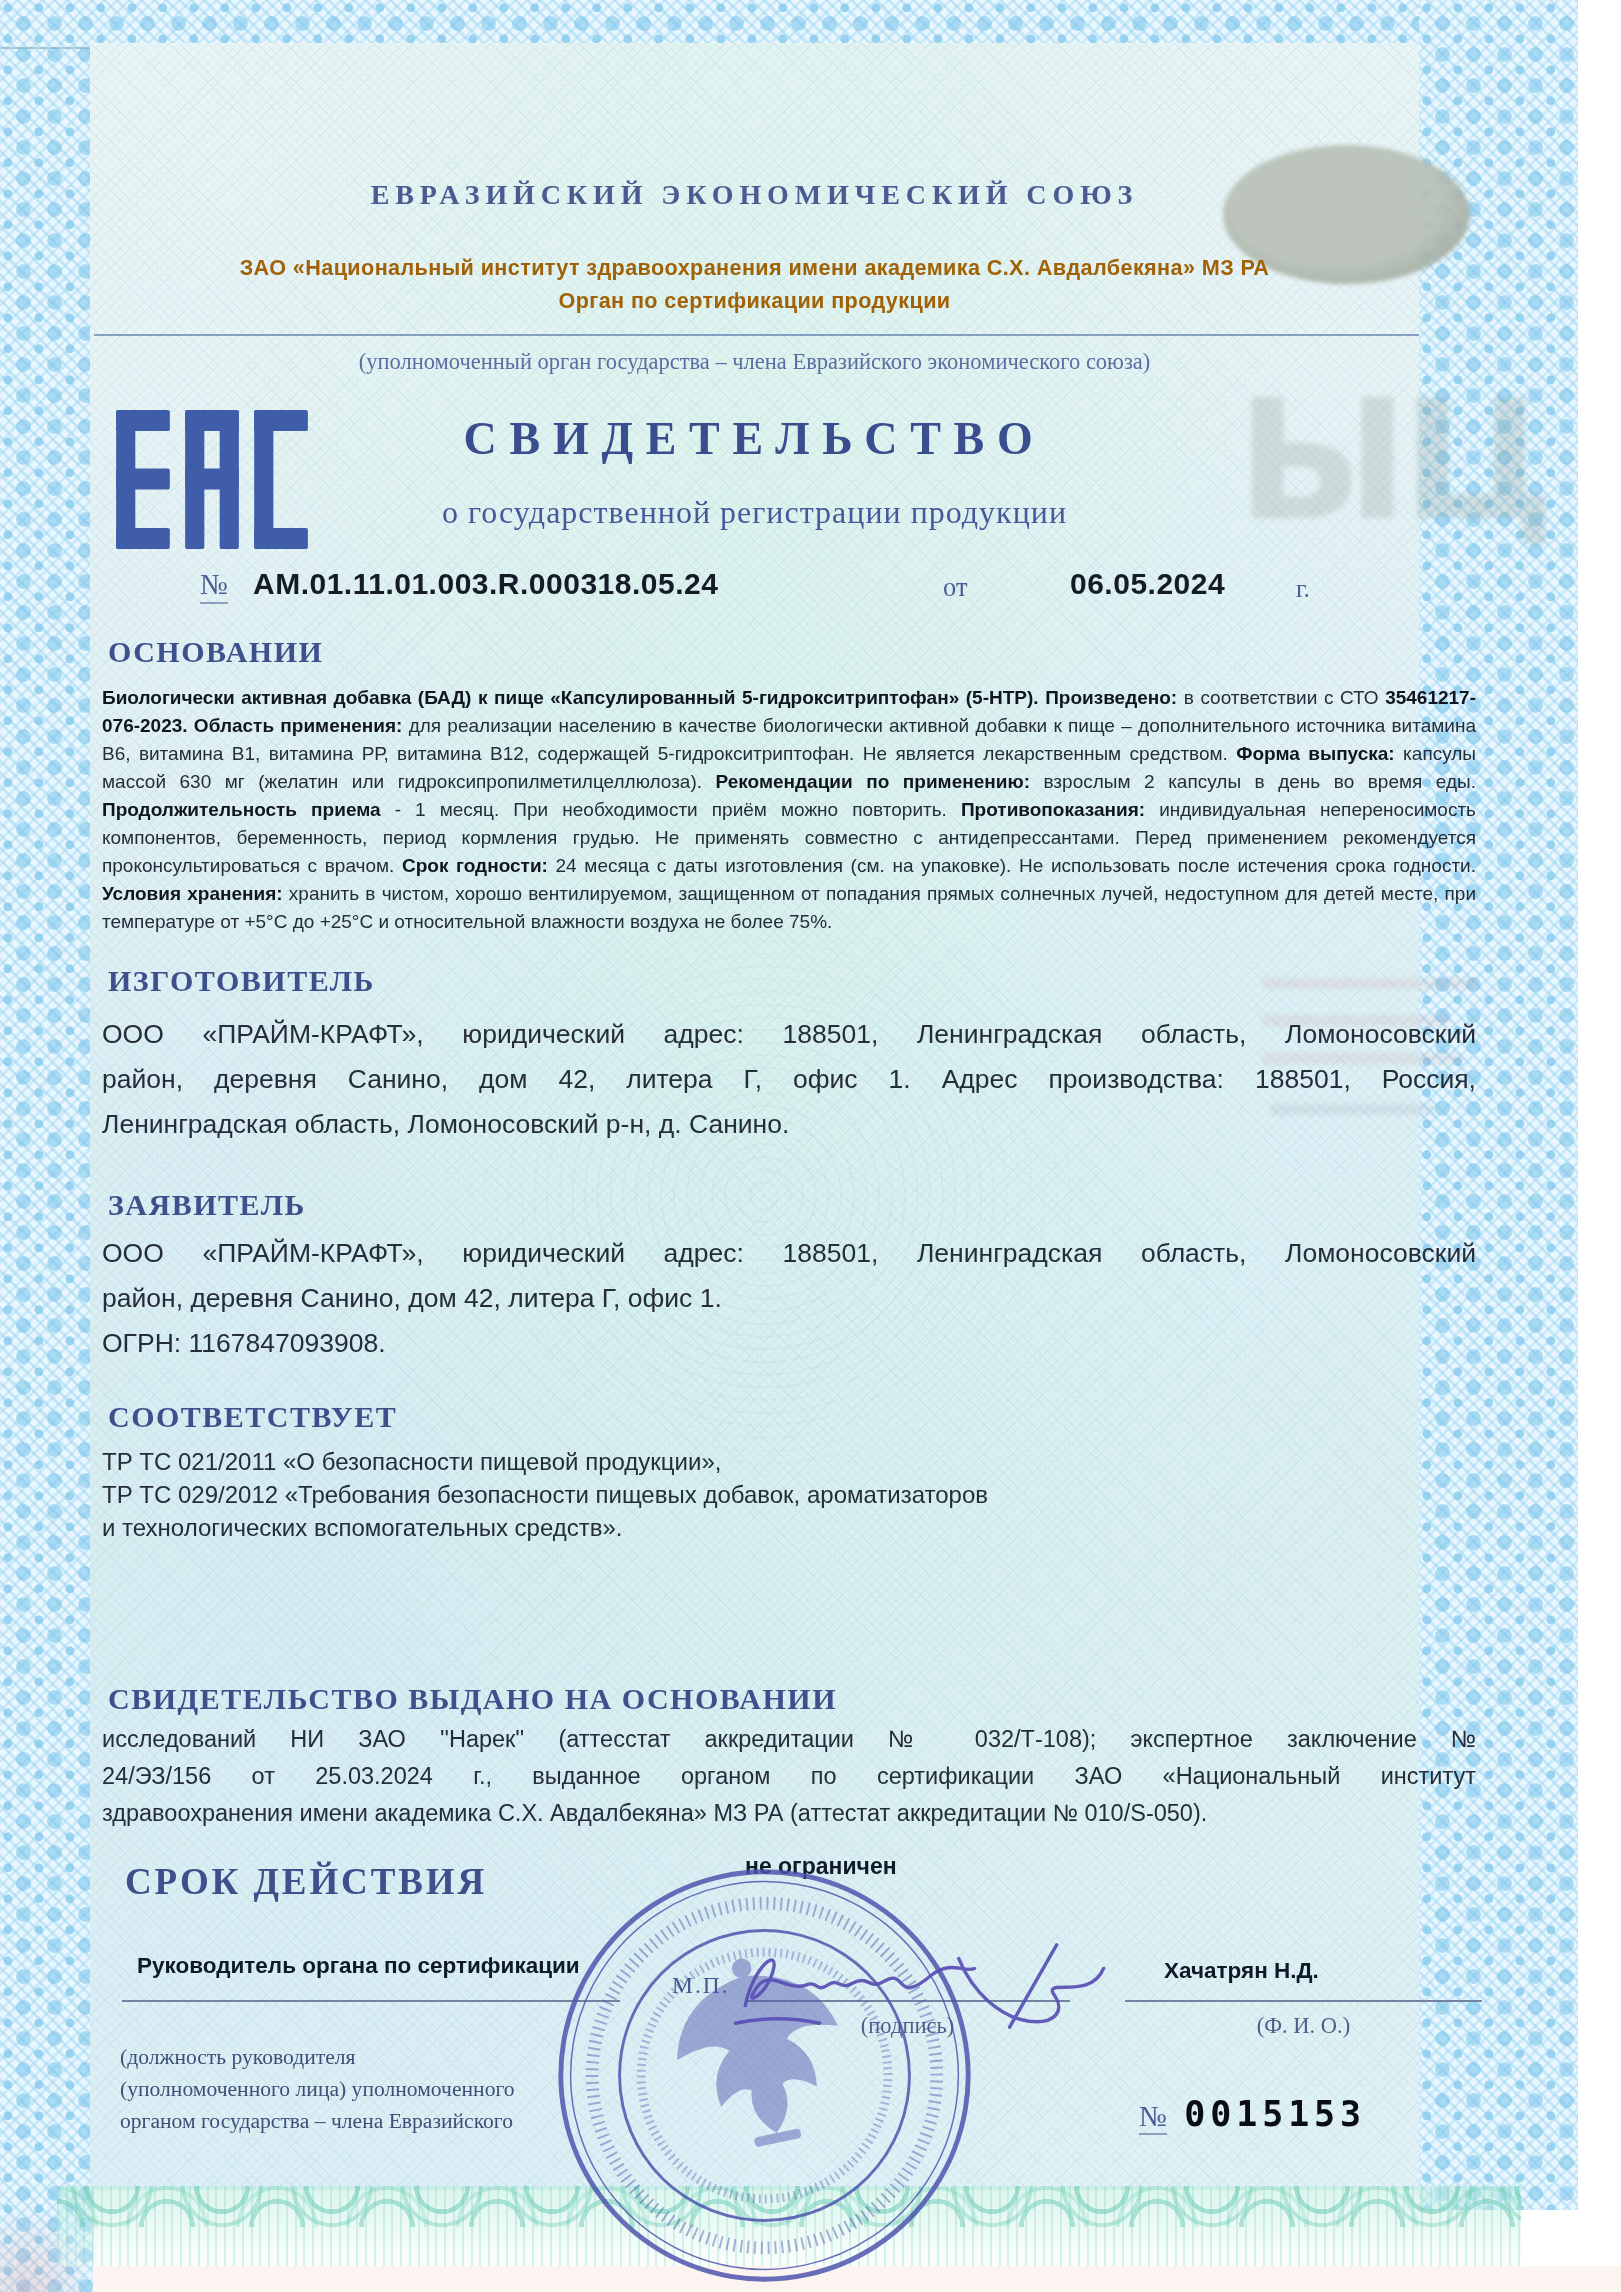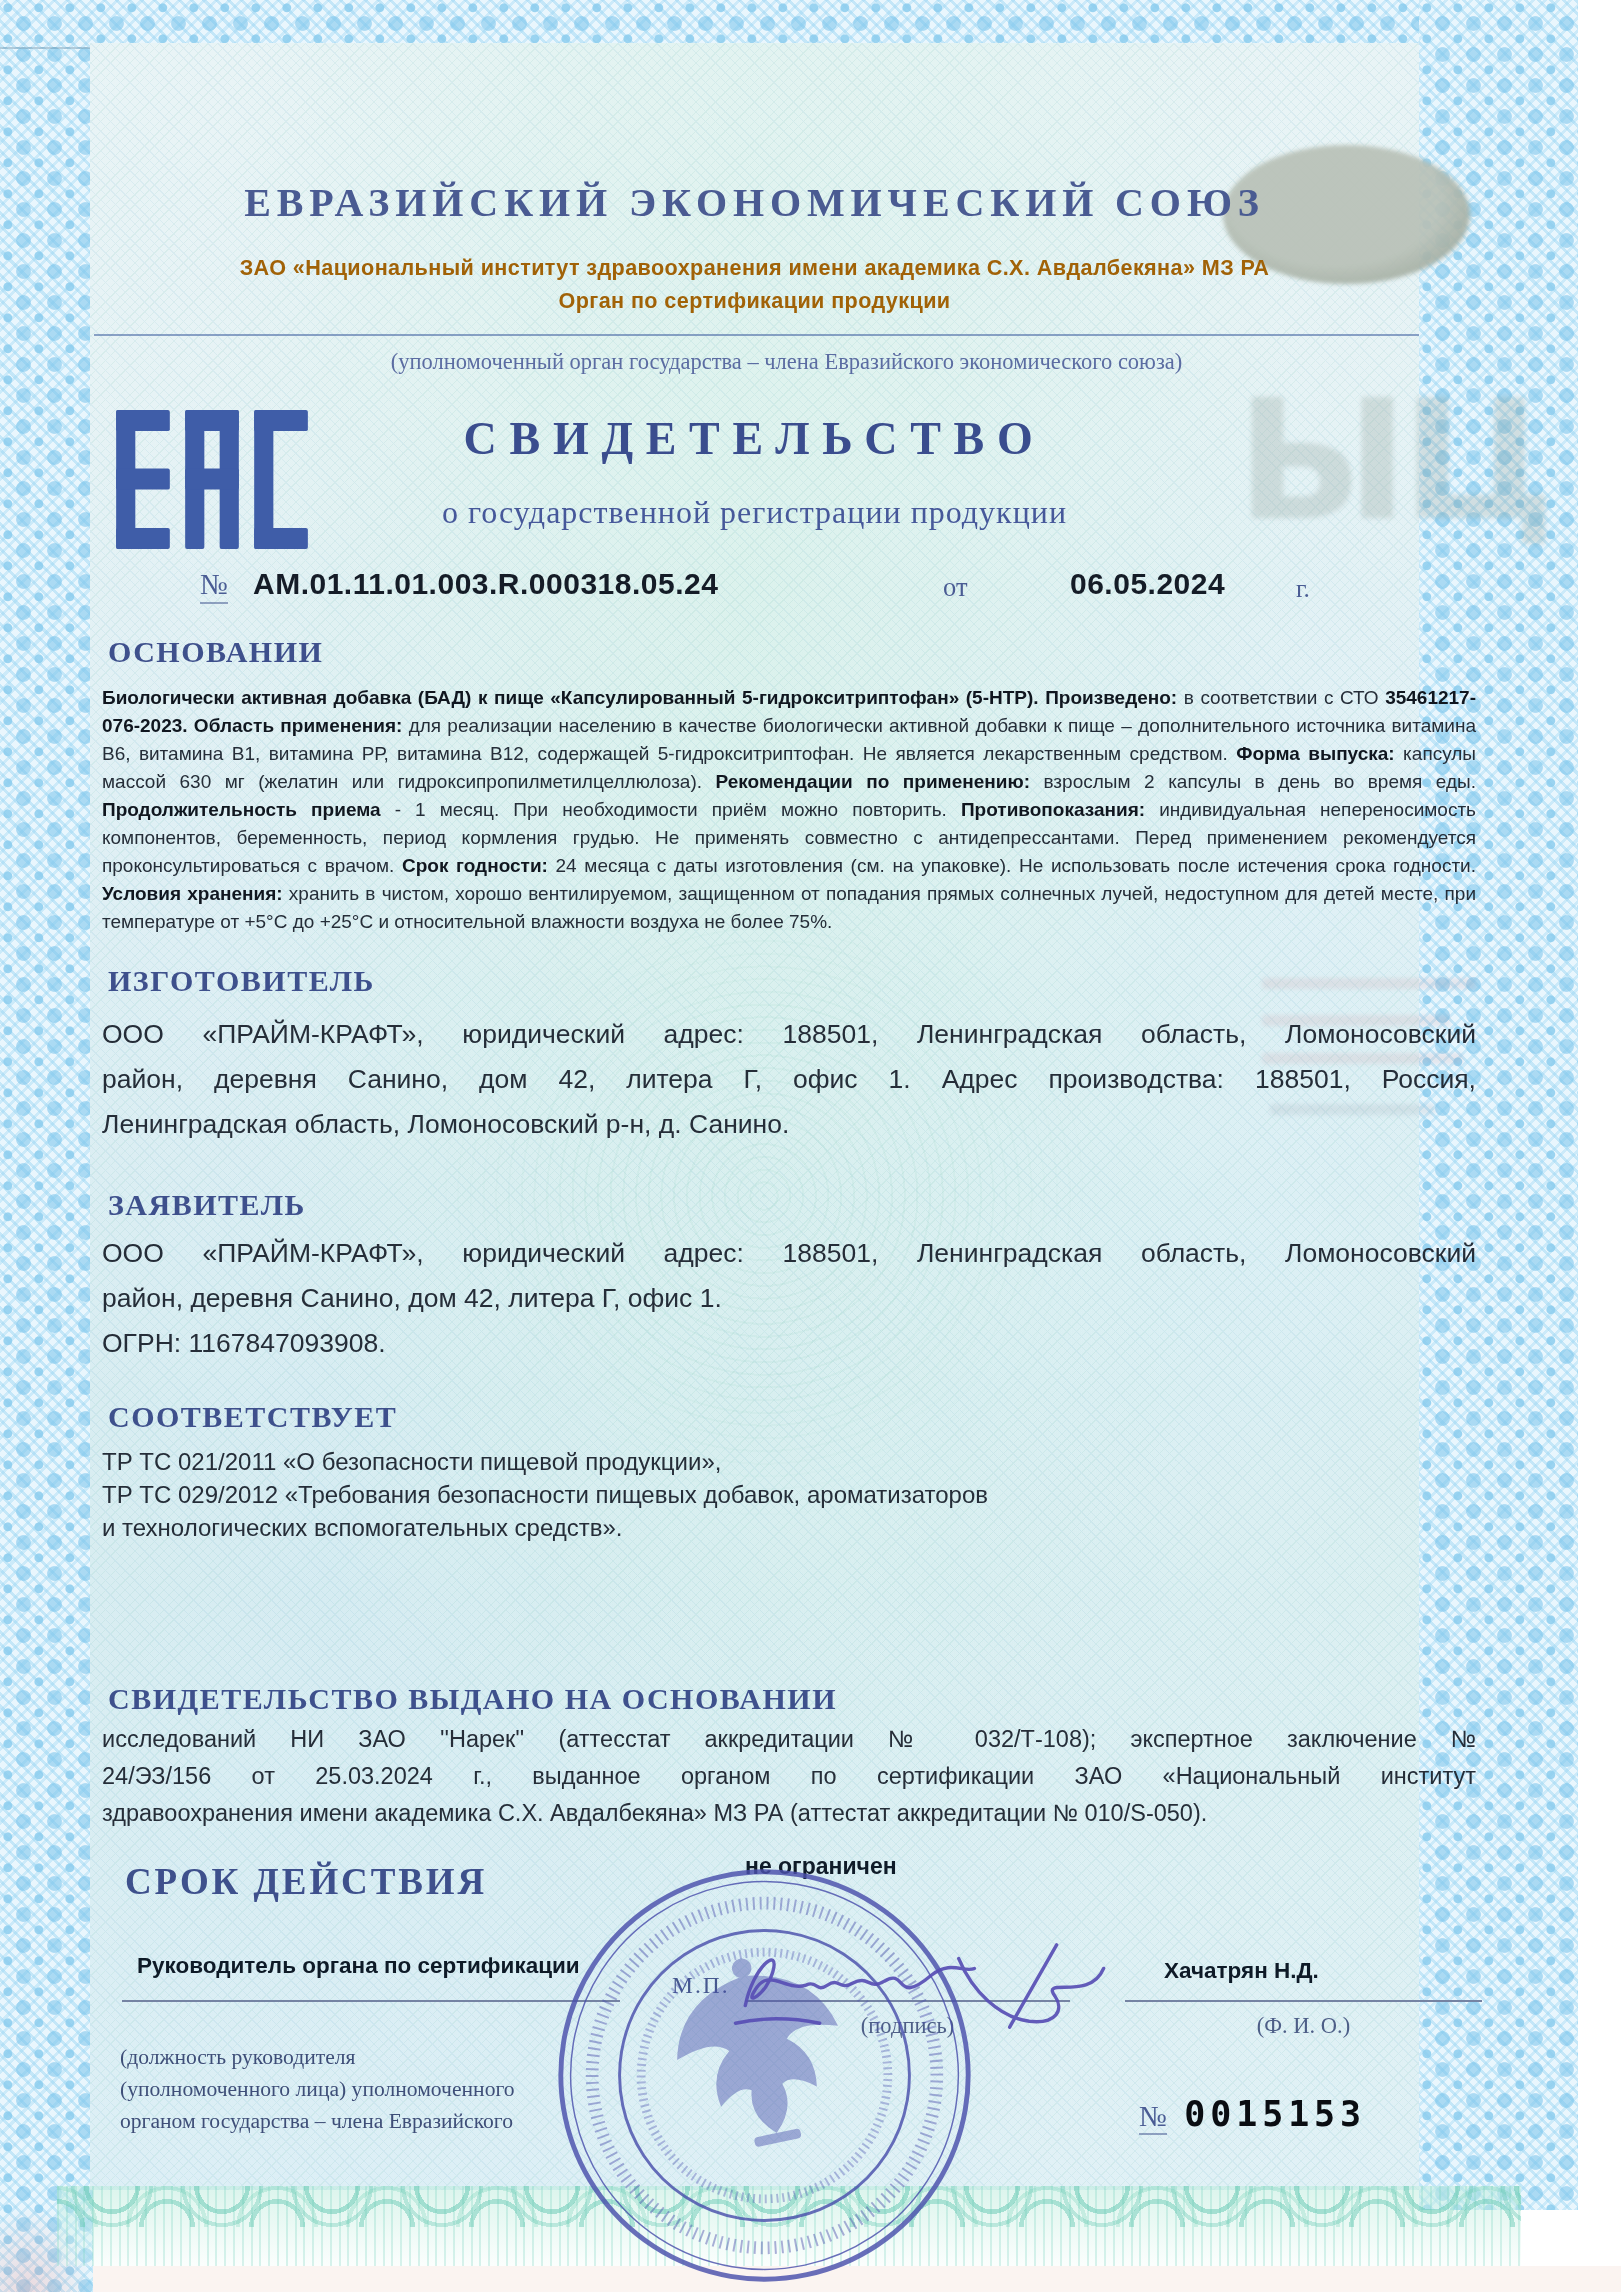--- a/index.html
+++ b/index.html
@@ -51,24 +51,24 @@
       radial-gradient(circle at 50% 100%, rgba(255,255,255,0) 0 23.5px, rgba(96,198,176,.45) 23.5px 28px, rgba(255,255,255,0) 28px 37px, rgba(120,210,185,.30) 37px 41px, rgba(255,255,255,0) 41px),
       repeating-linear-gradient(90deg, rgba(120,210,190,.28) 0 2px, rgba(255,255,255,0) 2px 8.8px),
       linear-gradient(180deg, rgba(190,236,221,.55), rgba(240,252,248,.25));
     background-size:110px 82px,110px 82px,auto,auto;
     background-position:0 0,55px 41px,0 0,0 0;}
   .strip-pink{left:0;top:2266px;width:1621px;height:26.5px;background:#fbf4f1;}
 
   
   .serif{font-family:"Liberation Serif","DejaVu Serif",serif;}
   .center{text-align:center;}
-  .union{left:90px;top:179px;width:1329px;font-size:40px;letter-spacing:5.9px;color:#4a5b92;font-weight:600;text-align:center;}
+  .union{left:90px;top:179px;width:1329px;font-size:28px;letter-spacing:5.9px;color:#4a5b92;font-weight:600;text-align:center;}
   .orgline{left:90px;width:1329px;font-size:21.6px;font-weight:bold;color:#a16207;letter-spacing:0.4px;}
   .rule{left:94px;top:334px;width:1325px;height:2px;background:rgba(85,115,170,.65);}
-  .authority{left:90px;top:349px;width:1329px;font-size:22.5px;color:#5b6ca2;padding-left:32px;}
+  .authority{left:90px;top:349px;width:1329px;font-size:22.5px;color:#5b6ca2;}
   .t-main{left:333px;top:412px;width:843px;font-size:46px;font-weight:bold;letter-spacing:12.7px;color:#3a4d8e;}
   .t-sub{left:333px;top:494px;width:843px;font-size:32px;color:#46589a;letter-spacing:1px;}
 
   .no-sym{font-size:29px;color:#4a5c94;border-bottom:2px solid rgba(74,92,148,.55);padding-bottom:1px;}
   .num-val{font-size:30px;font-weight:bold;color:#151c27;letter-spacing:0.5px;}
   .ot{font-size:26.5px;color:#4a5c94;}
   .g-lbl{font-size:25.5px;color:#4a5c94;}
 
   .sec-head{font-family:"Liberation Serif","DejaVu Serif",serif;font-weight:bold;
     font-size:30px;color:#3e508c;letter-spacing:1.5px;}

